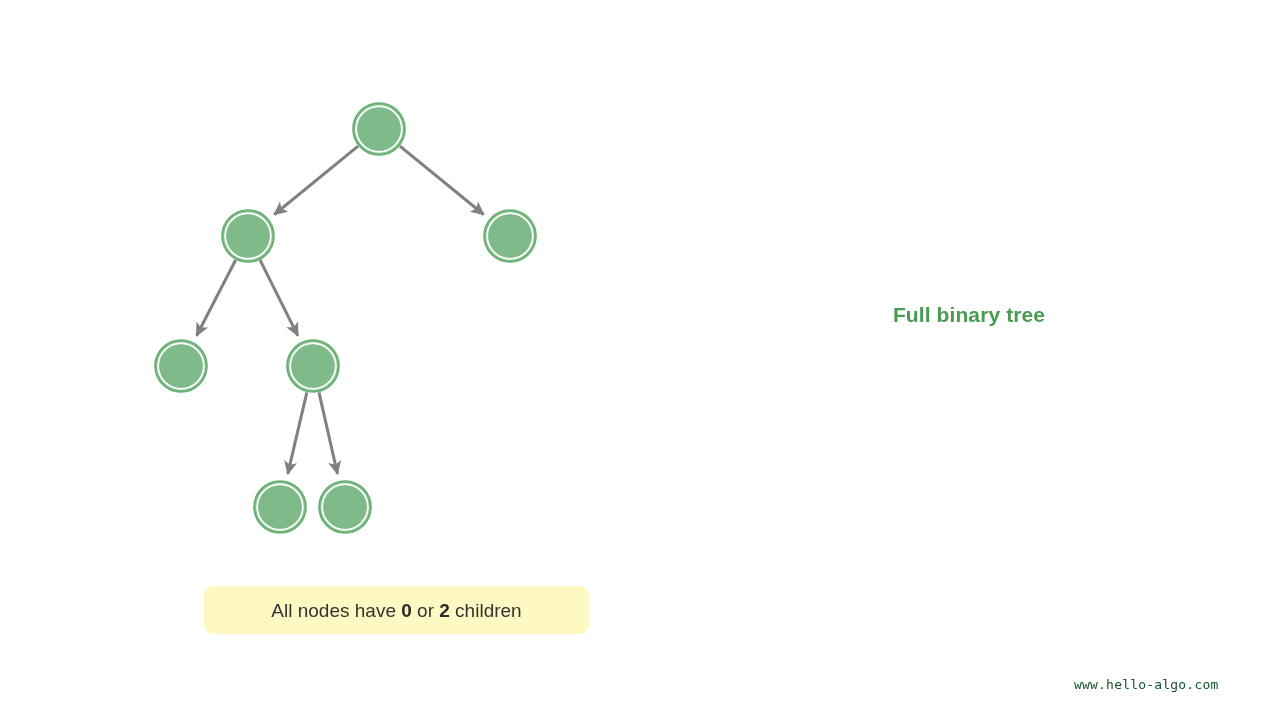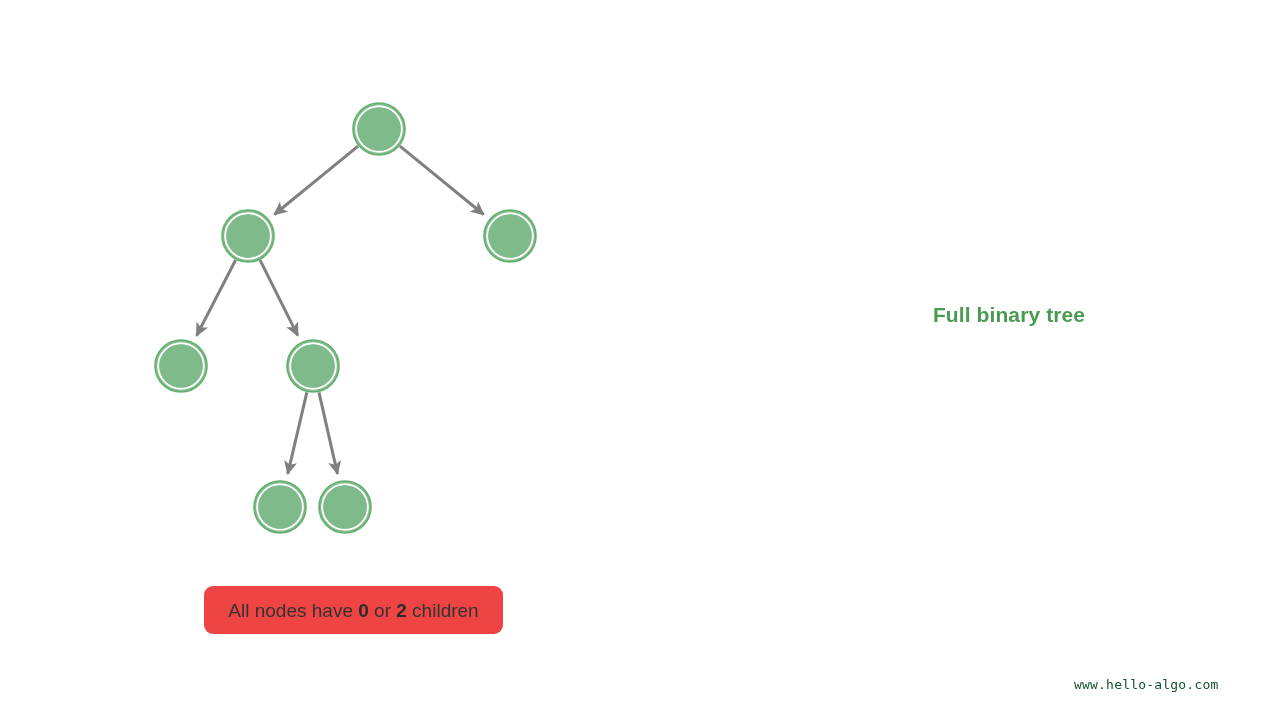--- a/index.html
+++ b/index.html
@@ -26,39 +26,39 @@
   #tree-svg {
     position: absolute;
     left: 0; top: 0;
     width: 1280px;
     height: 720px;
   }
 
   
   #diagram-title {
     position: absolute;
-    left: 919px;
+    left: 879px;
     top: 303px;
     width: 180px;
     text-align: center;
     font-size: 21px;
     font-weight: bold;
     color: #4a9a52;
     letter-spacing: 0.1px;
     white-space: nowrap;
   }
 
   
   #caption-pill {
     position: absolute;
     left: 204px;
     top: 586px;
-    width: 299px;
+    width: 385px;
     height: 48px;
-    background: #ef4444;
+    background: #fef9c3;
     border-radius: 9px;
     display: flex;
     align-items: center;
     justify-content: center;
   }
   #caption-text {
     font-size: 19px;
     color: #333333;
     white-space: nowrap;
     line-height: 1;

